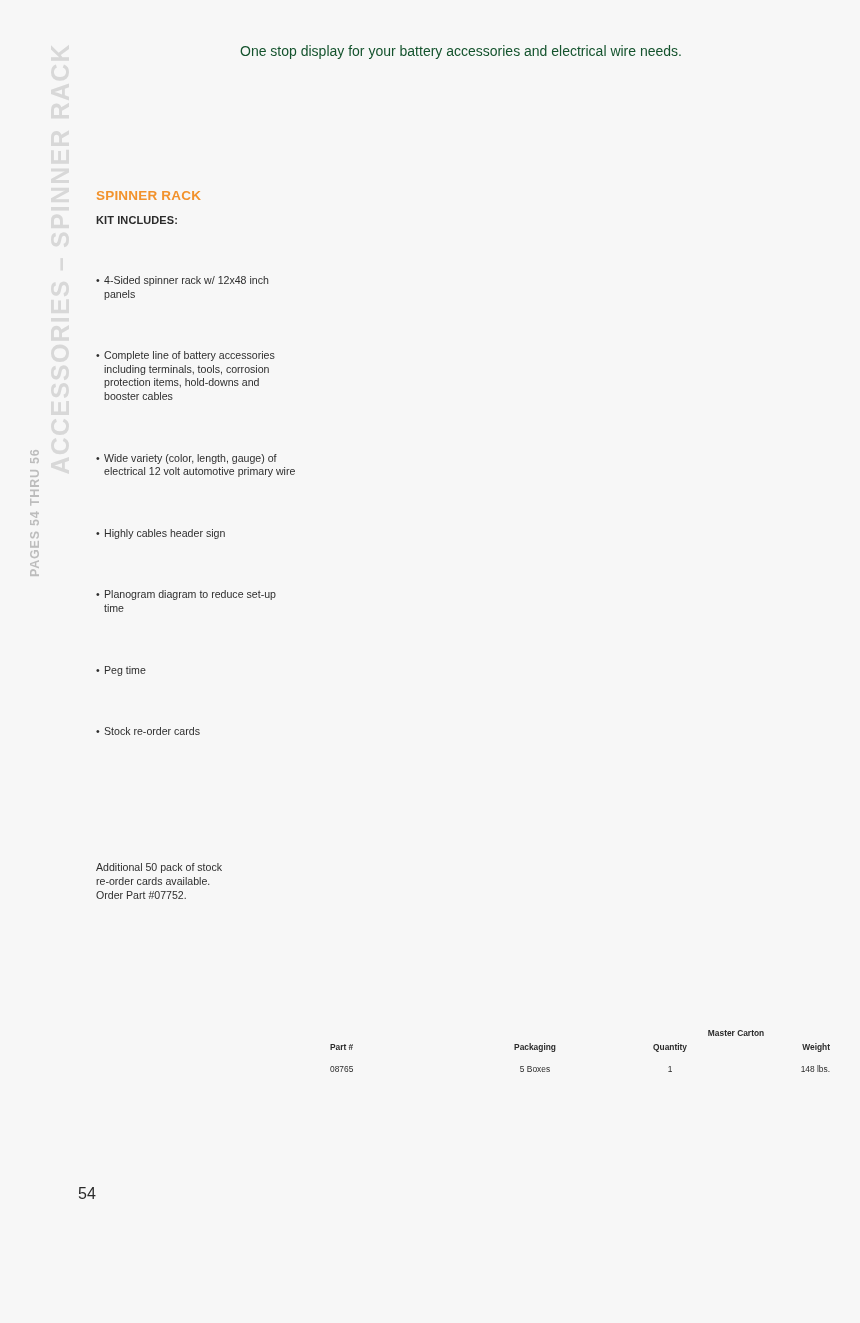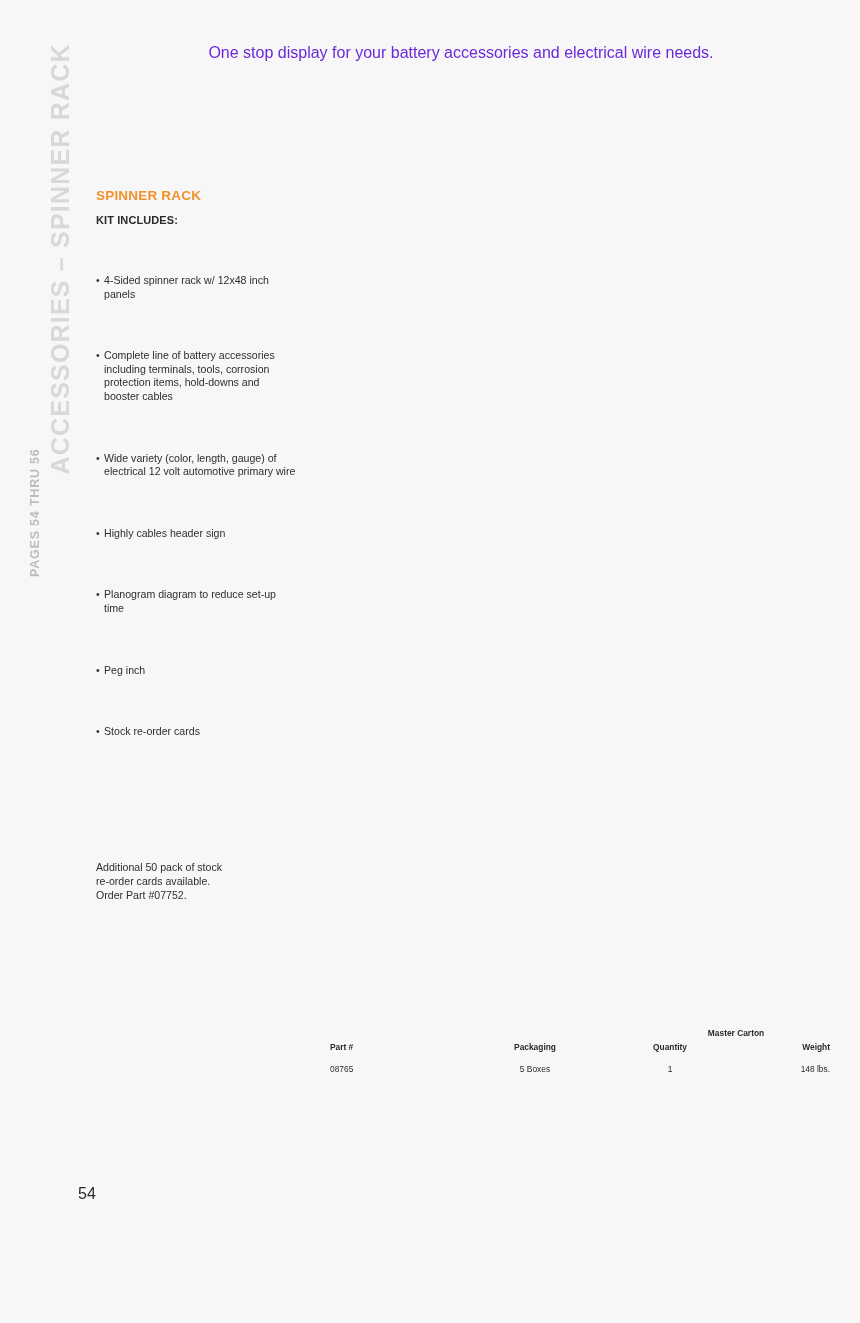--- a/index.html
+++ b/index.html
@@ -70,22 +70,22 @@
   .header h1 {
     margin: 0;
     font-size: 27.5px;
     font-weight: bold;
     letter-spacing: -0.2px;
     color: #2b2b2b;
     line-height: 1.15;
   }
   .header .sub {
     margin: 7px 0 0 0;
-    font-size: 16px;
-    color: #6d28d9;
+    font-size: 14px;
+    color: #14532d;
     line-height: 1.45;
   }
 
   
   .kit {
     position: absolute;
     left: 96px;
     top: 188px;
     width: 200px;
   }
@@ -210,21 +210,21 @@
 
   <div class="kit">
     <div class="kit-title">SPINNER RACK</div>
     <div class="kit-includes">KIT INCLUDES:</div>
     <ul class="kit-list">
       <li>4-Sided spinner rack w/ 12x48 inch panels</li>
       <li>Complete line of battery accessories including terminals, tools, corrosion protection items, hold-downs and booster cables</li>
       <li>Wide variety (color, length, gauge) of electrical 12 volt automotive primary wire</li>
       <li>Highly cables header sign</li>
       <li>Planogram diagram to reduce set-up time</li>
-      <li>Peg inch</li>
+      <li>Peg time</li>
       <li>Stock re-order cards</li>
     </ul>
   </div>
 
   <div class="note">
     <div>Additional 50 pack of stock</div>
     <div>re-order cards available.</div>
     <div>Order Part #07752.</div>
   </div>
 

